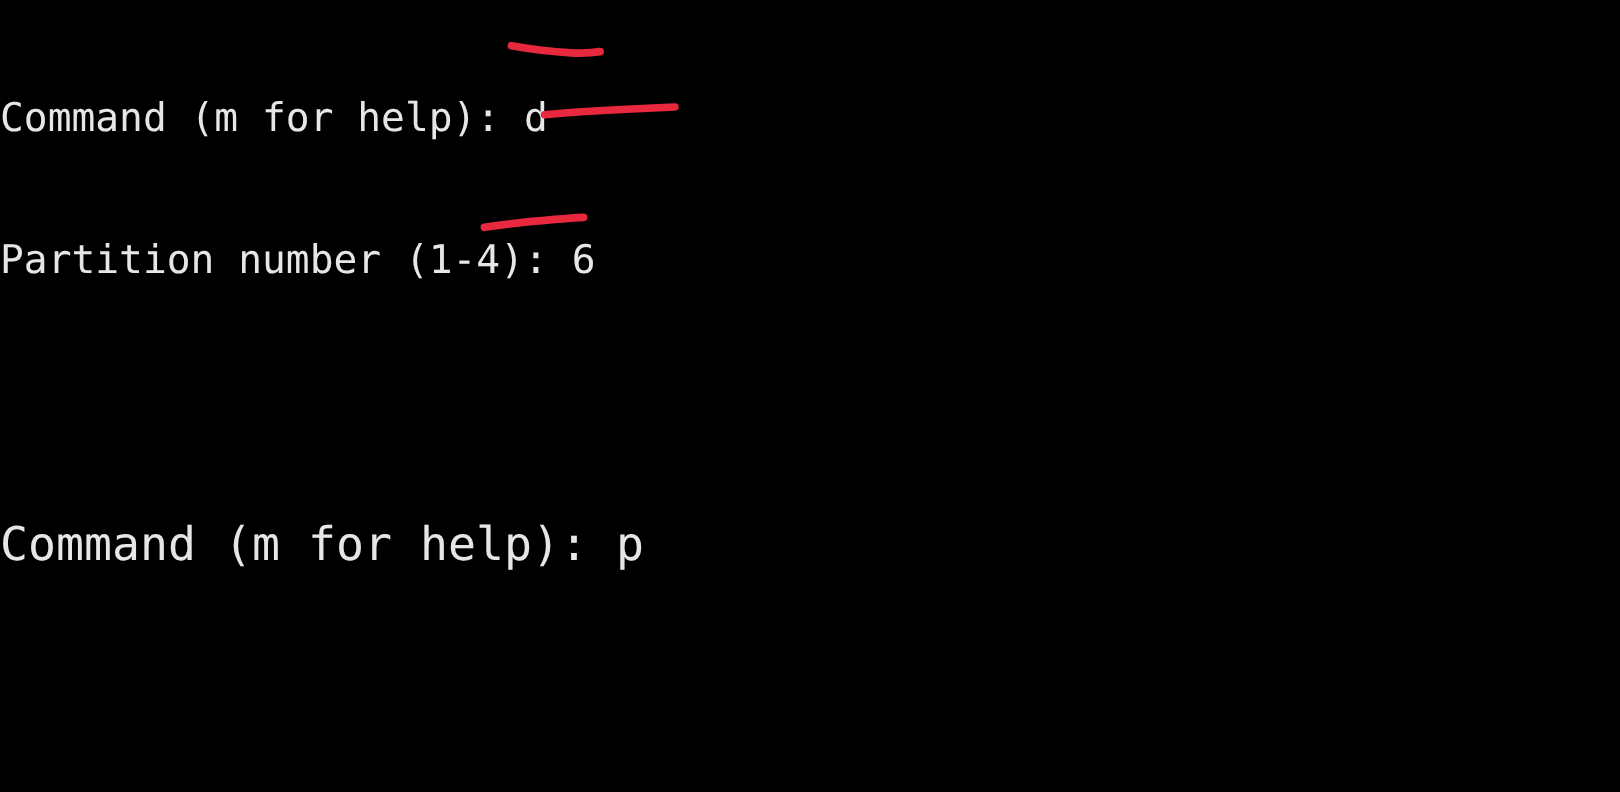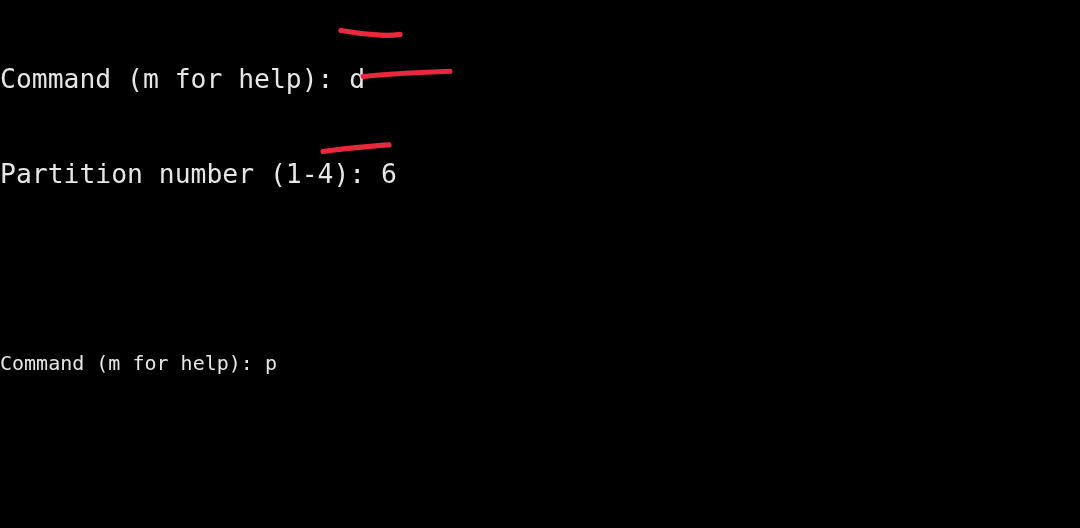--- a/index.html
+++ b/index.html
@@ -51,21 +51,21 @@
 </style>
 </head>
 <body>
 
 <div id="terminal" style="background: rgb(0, 0, 0); color: rgb(230, 230, 230);">
 
   <div id="screen" style="font-size: 26.38px; top: 1px;">
     <span class="line" style="font-size: 26.38px; line-height: 31.5px;">Command (m for help): d</span>
     <span class="line" style="font-size: 26.38px; line-height: 31.5px;">Partition number (1-4): 6</span>
     <span class="line blank" style="font-size: 26.38px; line-height: 31.5px;"></span>
-    <span class="line" style="font-size: 20px; line-height: 31.5px;">Command (m for help): p</span>
+    <span class="line" style="font-size: 31px; line-height: 31.5px;">Command (m for help): p</span>
     <span class="line blank" style="font-size: 26.38px; line-height: 31.5px;"></span>
     
     
     
     
     
     
     
     
     

